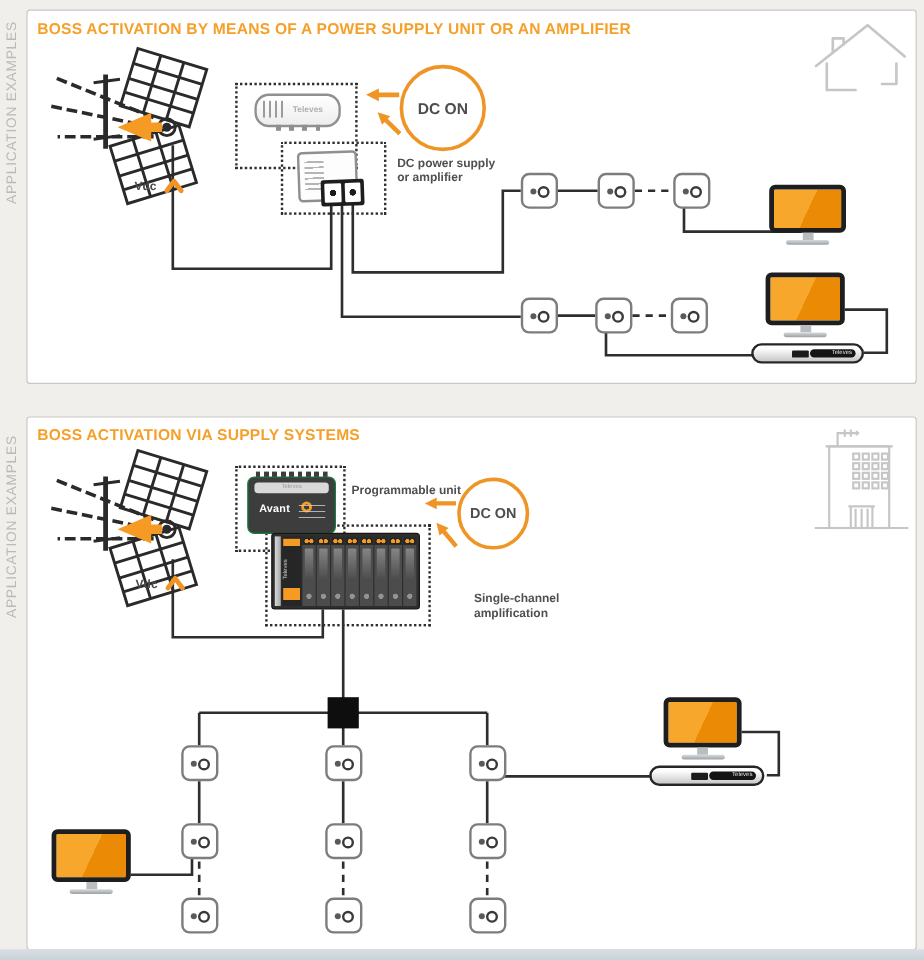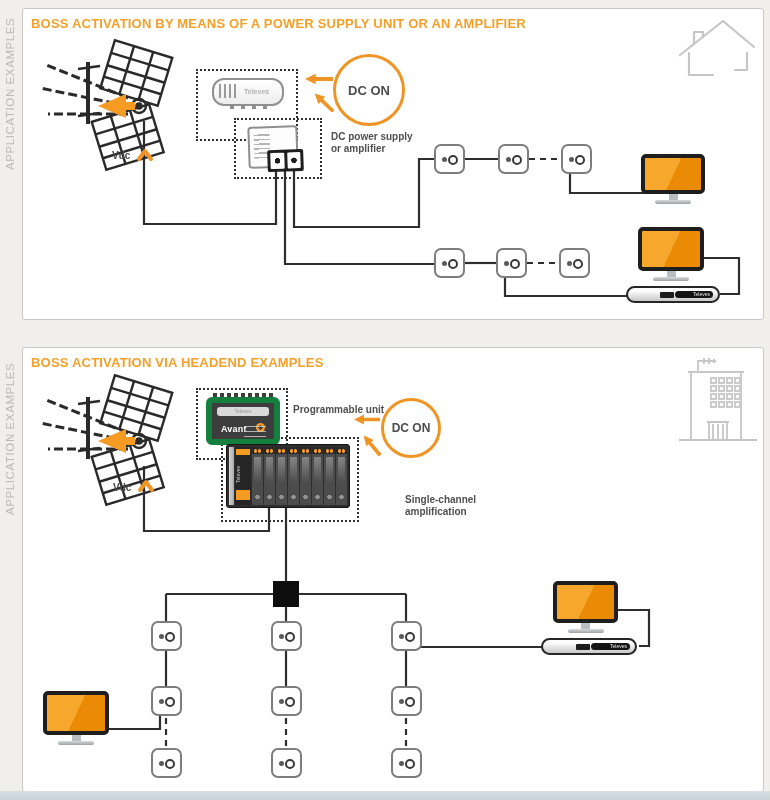--- a/index.html
+++ b/index.html
@@ -52,21 +52,21 @@
     background:repeating-linear-gradient(90deg,#8f8f8f 0 4px,transparent 4px 11px);}
   
   .psu{position:absolute;background:#fdfdfd;border:2px solid #8f8f8f;border-radius:4px;transform:rotate(-2deg);box-sizing:border-box;}
   .psu .grille{position:absolute;left:4px;top:4px;width:16px;height:26px;
     background:repeating-linear-gradient(0deg,#b5b5b5 0 1.5px,transparent 1.5px 4.5px);}
   .psu .block{position:absolute;right:-7px;bottom:-6px;width:36px;height:22px;background:#1d1d1d;border-radius:2px;
     display:flex;gap:3px;padding:3px;box-sizing:border-box;}
   .psu .fport{flex:1;border-radius:1px;background:radial-gradient(circle,#1d1d1d 2.6px,#ffffff 2.9px);}
   
   .avant-pins{position:absolute;height:5px;background:repeating-linear-gradient(90deg,#3d3d3d 0 4px,transparent 4px 7px);}
-  .avant{position:absolute;background:#3d3d3d;border:6px solid #15803d;border-radius:6px;box-sizing:border-box;padding-left:21px;}
+  .avant{position:absolute;background:#3d3d3d;border:1px solid #15803d;border-radius:6px;box-sizing:border-box;padding-left:21px;}
   .avant .topstrip{position:absolute;left:5px;right:5px;top:4px;height:9px;background:#d9d9d9;border-radius:3px;
     text-align:center;font-size:5px;color:#979797;line-height:9px;}
   .avant .name{position:absolute;left:9px;top:21px;color:#fff;font-weight:800;font-size:9px;letter-spacing:.2px;}
   .avant .dot{position:absolute;left:44px;top:20px;width:9px;height:9px;border-radius:50%;
     background:radial-gradient(circle,#3d3d3d 2px,#f59a23 2.3px);}
   .avant .marks{position:absolute;right:8px;top:22px;width:22px;height:12px;
     background:repeating-linear-gradient(0deg,#cfcfcf 0 1.5px,transparent 1.5px 5px);opacity:.8;}
   
   .rack{position:absolute;background:#2e2e2e;border:1px solid #161616;border-radius:3px;display:flex;padding:2px;box-sizing:border-box;}
   .rack .rail{width:5px;background:linear-gradient(90deg,#d8d8d8,#a8a8a8);margin-right:1px;}
@@ -252,21 +252,21 @@
     <path class="wire" d="M137,353 V381 H86"></path>
     <path class="wire-d" d="M143,370 V400"></path>
     <path class="wire" d="M263,303 V338"></path>
     <path class="wire-d" d="M263,370 V400"></path>
     <path class="wire" d="M383,303 V338"></path>
     <path class="wire-d" d="M383,370 V400"></path>
     <path class="wire" d="M377,288 V299 H520"></path>
     <path class="wire" d="M595,262 H626 V298 H616"></path>
   </svg>
 
-  <div class="title">BOSS ACTIVATION VIA HEADEND EXAMPLES</div>
+  <div class="title">BOSS ACTIVATION VIA SUPPLY SYSTEMS</div>
 
   <svg class="antenna" style="position:absolute;left:13px;top:23px" width="150" height="140">
       <use href="#sym-antenna"></use>
     </svg>
 
   <div class="vdc" style="left:90px;top:134px">Vdc</div>
   <svg class="chev" style="left:114px;top:130px" width="18" height="15">
       <use href="#sym-chev"></use>
     </svg>
 
@@ -299,21 +299,21 @@
   <div class="caption" style="left:270px;top:56px">Programmable unit</div>
 
   <div class="dc-badge" style="left:358px;top:50px;width:54px;height:54px;font-size:12px">DC ON</div>
   <svg class="arrow" style="left:331px;top:66px" width="26" height="11">
       <use href="#sym-arrow"></use>
     </svg>
   <svg class="arrow" style="left:336px;top:92px;transform:rotate(50deg)" width="26" height="11">
       <use href="#sym-arrow"></use>
     </svg>
 
-  <div class="caption" style="left:382px;top:146px">
+  <div class="caption" style="left:372px;top:146px">
     <div>Single-channel</div>
     <div>amplification</div>
   </div>
 
   <svg class="bldg-icon" style="left:648px;top:4px" width="90" height="92">
       <use href="#sym-building"></use>
     </svg>
 
   <div class="splitter" style="left:250px;top:233px"></div>
 

